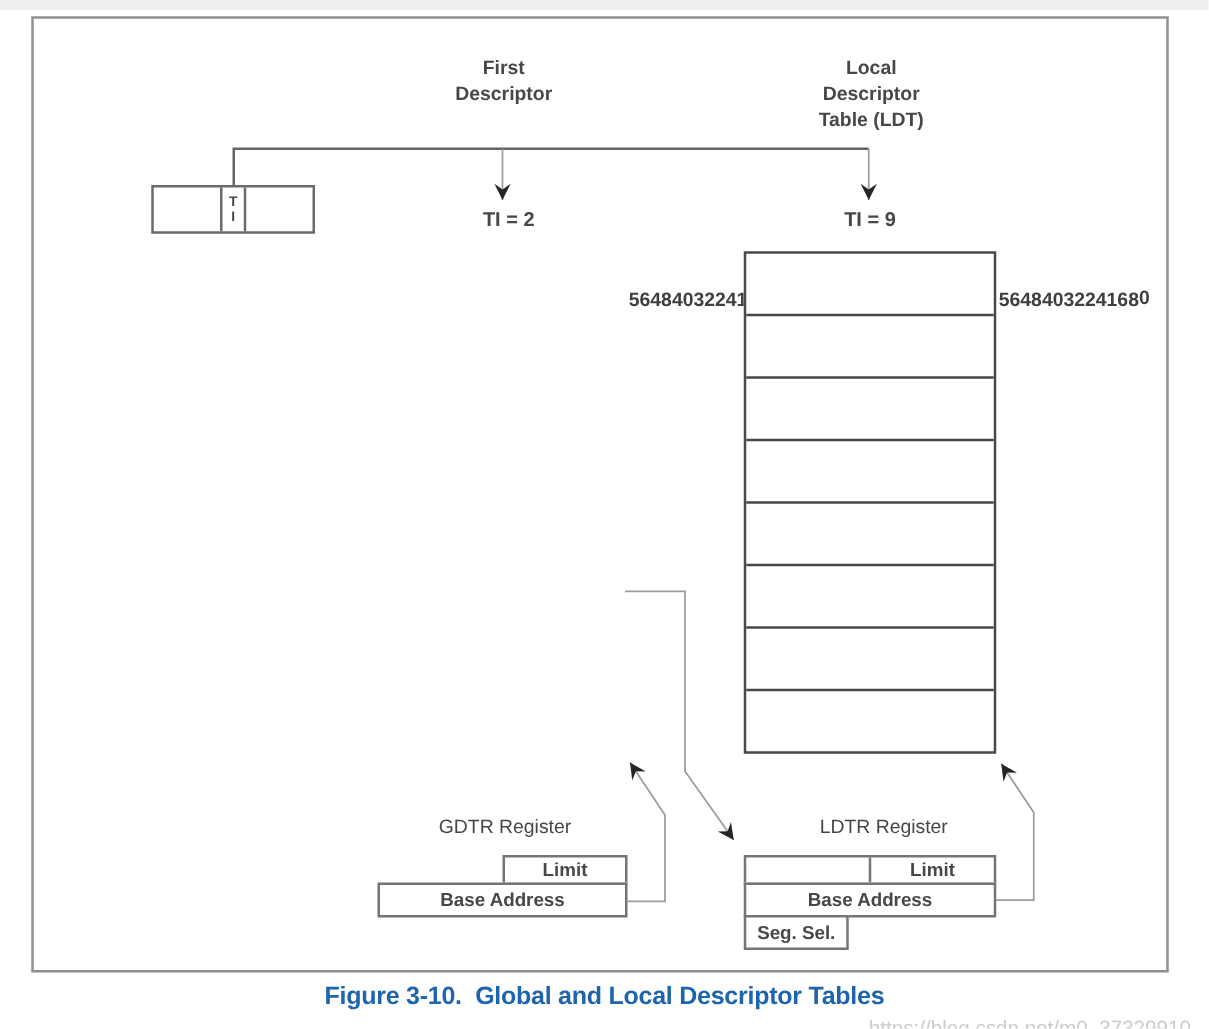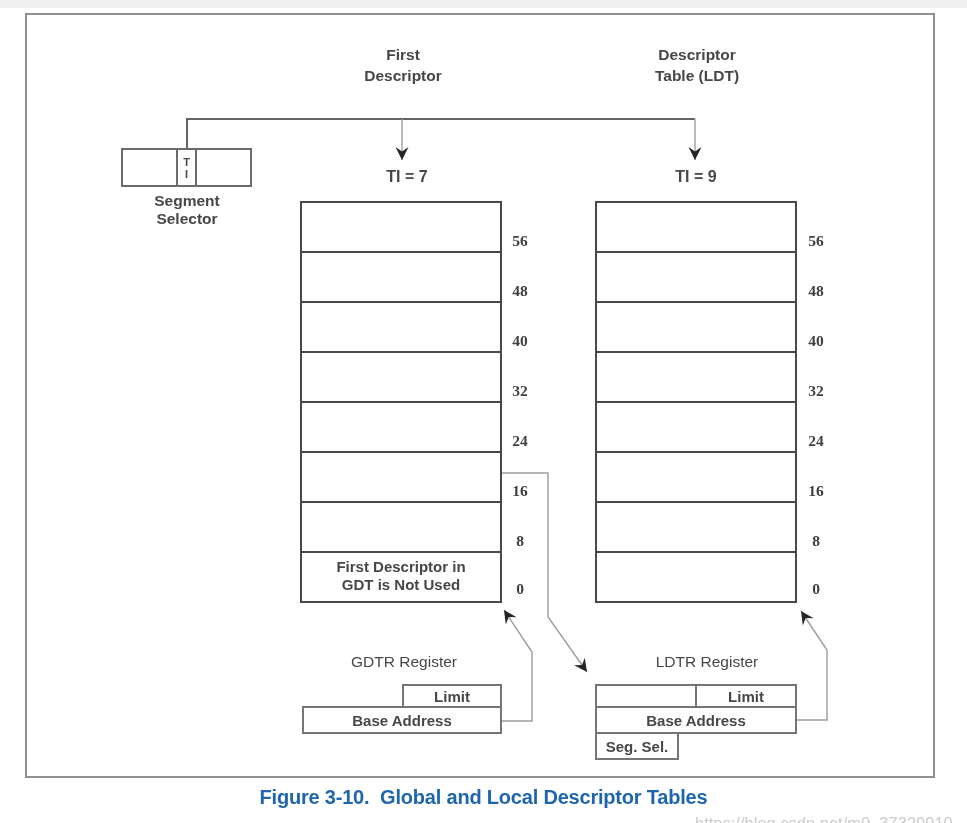--- a/index.html
+++ b/index.html
@@ -15,21 +15,21 @@
   .sel-box{left:121px;top:148px;width:131px;height:39px;border:2px solid #6b6b6b;box-sizing:border-box;display:flex;background:#fff;}
   .sel-cell{flex:1;}
   .sel-ti{flex:0 0 17px;border-left:2px solid #6b6b6b;border-right:2px solid #6b6b6b;box-sizing:content-box;
     display:flex;flex-direction:column;align-items:center;justify-content:center;
     font-size:11px;line-height:12px;font-weight:bold;color:#474747;}
   .sel-label{left:122px;top:192px;width:130px;font-size:15.5px;line-height:17.5px;font-weight:bold;text-align:center;}
   .dtable{border:2px solid #484848;box-sizing:border-box;background:#ffffff;}
   .drow{height:50px;border-bottom:2px solid #484848;box-sizing:border-box;}
   .drow.last{height:48px;border-bottom:none;}
   .note{padding-top:5px;font-size:15px;line-height:18px;font-weight:bold;text-align:center;color:#474747;}
-  .offsets{display:flex;flex-direction:column;width:34px;font-family:Liberation Serif, serif;}
+  .offsets{display:flex;flex-direction:row;width:34px;}
   .offcell{height:50px;display:flex;align-items:flex-end;justify-content:center;
     font-size:15.5px;font-weight:bold;color:#3f3f3f;padding-bottom:1px;box-sizing:border-box;}
   .reg-label{width:160px;font-size:15.5px;font-weight:normal;text-align:center;}
   .rbox{border:2px solid #757575;box-sizing:border-box;background:#ffffff;display:flex;align-items:center;justify-content:center;
     font-size:15px;font-weight:bold;color:#474747;}
   .rrow{border:2px solid #757575;box-sizing:border-box;background:#ffffff;display:flex;align-items:stretch;}
   .rcell-blank{flex:0 0 100px;border-right:2px solid #757575;box-sizing:border-box;}
   .rcell{flex:1;display:flex;align-items:center;justify-content:center;font-size:15px;font-weight:bold;color:#474747;}
   .overlay{left:0;top:0;pointer-events:none;}
   .caption{left:0;top:786px;width:967px;text-align:center;font-size:20px;font-weight:bold;
@@ -56,55 +56,37 @@
     <path d="M500,721 H532 V652 L504,610" fill="none" stroke="#9c9c9c" stroke-width="1.4" marker-end="url(#dart)"></path>
     <path d="M500,473 H548 V617 L587,672" fill="none" stroke="#9c9c9c" stroke-width="1.4" marker-end="url(#dart)"></path>
     <path d="M795,720 H827 V650 L801,611" fill="none" stroke="#9c9c9c" stroke-width="1.4" marker-end="url(#dart)"></path>
   </svg>
 
   <div class="abs hdr" style="left:303px;top:44px;width:200px;">
     <div>First</div>
     <div>Descriptor</div>
   </div>
   <div class="abs hdr" style="left:597px;top:44px;width:200px;">
+    <div>Local</div>
     <div>Descriptor</div>
     <div>Table (LDT)</div>
   </div>
 
-  <div class="abs ti-label" style="left:367px;top:168px;width:80px;">TI = 7</div>
+  <div class="abs ti-label" style="left:367px;top:168px;width:80px;">TI = 2</div>
   <div class="abs ti-label" style="left:656px;top:168px;width:80px;">TI = 9</div>
 
   <div class="abs sel-box">
     <div class="sel-cell"></div>
     <div class="sel-ti">
       <span>T</span>
       <span>I</span>
     </div>
     <div class="sel-cell"></div>
   </div>
-  <div class="abs sel-label">
-    <div>Segment</div>
-    <div>Selector</div>
-  </div>
 
-  <div class="abs dtable" style="left:300px;top:201px;width:202px;height:402px;">
-    <div class="drow"></div>
-    <div class="drow"></div>
-    <div class="drow"></div>
-    <div class="drow"></div>
-    <div class="drow"></div>
-    <div class="drow"></div>
-    <div class="drow"></div>
-    <div class="drow last">
-      <div class="note">
-        <div>First Descriptor in</div>
-        <div>GDT is Not Used</div>
-      </div>
-    </div>
-  </div>
   <div class="abs offsets" style="left:503px;top:201px;">
     <div class="offcell">56</div>
     <div class="offcell">48</div>
     <div class="offcell">40</div>
     <div class="offcell">32</div>
     <div class="offcell">24</div>
     <div class="offcell">16</div>
     <div class="offcell">8</div>
     <div class="offcell" style="height:48px;">0</div>
   </div>

